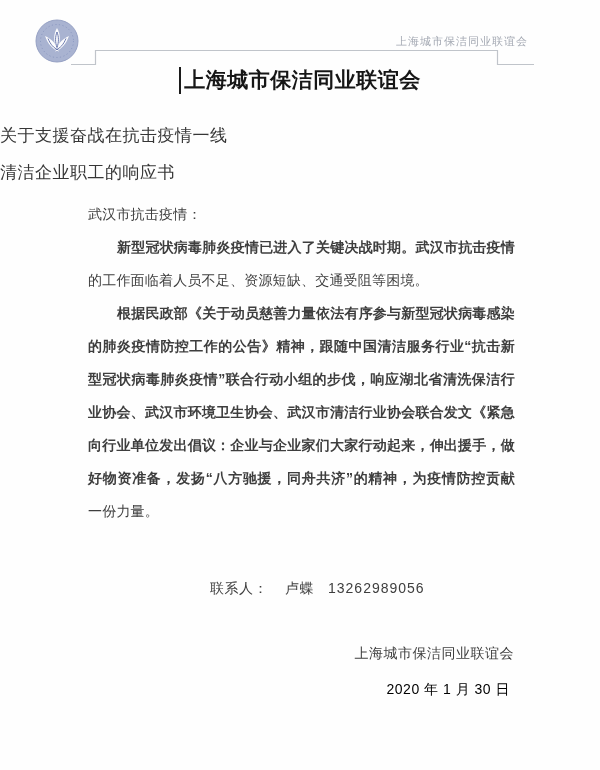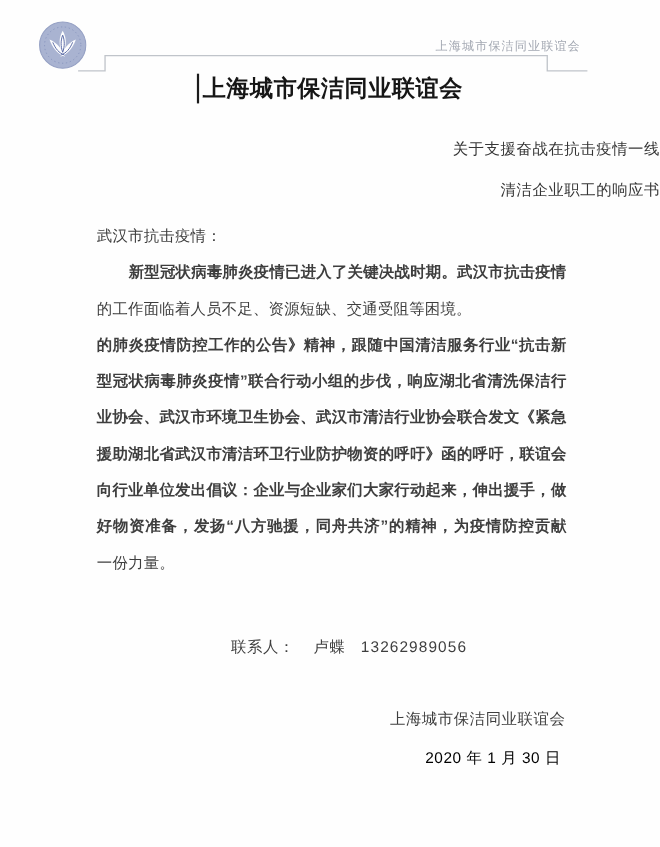--- a/index.html
+++ b/index.html
@@ -27,21 +27,21 @@
     height: 32px;
   }
   .caret { width: 2px; height: 27px; background: #1b1b1b; margin-right: 3px; }
   .doc-title {
     font-size: 21px; font-weight: 700; color: #161616; letter-spacing: 0.5px;
   }
 
   
   .subtitle {
     position: absolute; top: 117px; left: 0; width: 100%;
-    text-align: right; font-size: 14px; color: #363636;
+    text-align: left; font-size: 17px; color: #363636;
     line-height: 37px; letter-spacing: 0.5px;
   }
 
   
   .content { position: absolute; left: 88px; top: 198px; width: 427px; }
   .line {
     font-size: 14px; color: #3e3e3e;
     height: 33px; line-height: 33px;
     letter-spacing: 0.2px; white-space: nowrap;
   }
@@ -99,24 +99,24 @@
     <div>关于支援奋战在抗击疫情一线</div>
     <div>清洁企业职工的响应书</div>
   </div>
 
   <div class="content">
     <div class="line">武汉市抗击疫情：</div>
 
     <div class="line fill indent">新型冠状病毒肺炎疫情已进入了关键决战时期。武汉市抗击疫情</div>
     <div class="line">的工作面临着人员不足、资源短缺、交通受阻等困境。</div>
 
+    <div class="line fill indent">根据民政部《关于动员慈善力量依法有序参与新型冠状病毒感染</div>
     <div class="line fill">的肺炎疫情防控工作的公告》精神，跟随中国清洁服务行业“抗击新</div>
     <div class="line fill">型冠状病毒肺炎疫情”联合行动小组的步伐，响应湖北省清洗保洁行</div>
     <div class="line fill">业协会、武汉市环境卫生协会、武汉市清洁行业协会联合发文《紧急</div>
-    <div class="line fill">援助湖北省武汉市清洁环卫行业防护物资的呼吁》函的呼吁，联谊会</div>
     <div class="line fill">向行业单位发出倡议：企业与企业家们大家行动起来，伸出援手，做</div>
     <div class="line fill">好物资准备，发扬“八方驰援，同舟共济”的精神，为疫情防控贡献</div>
     <div class="line">一份力量。</div>
   </div>
 
   <div class="contact">
     <span>联系人：</span><span class="name">卢蝶</span><span class="phone">13262989056</span>
   </div>
 
   <div class="signature">上海城市保洁同业联谊会</div>

